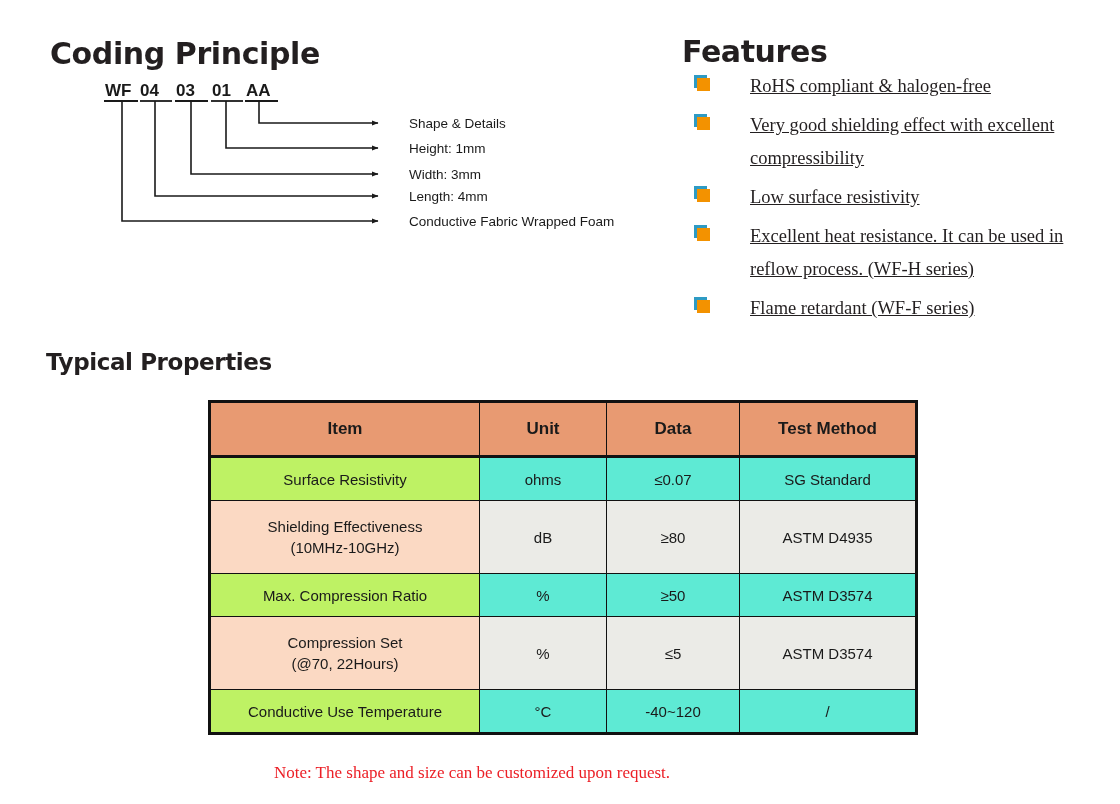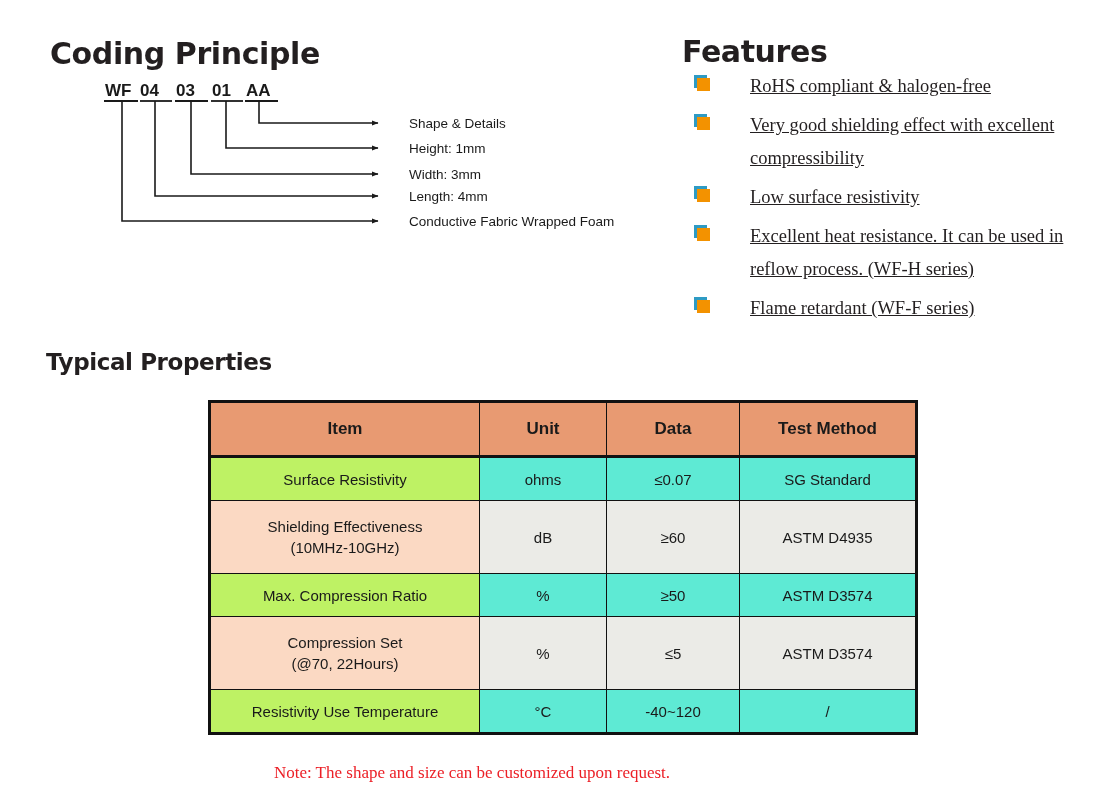--- a/index.html
+++ b/index.html
@@ -256,37 +256,37 @@
   <tbody>
     <tr class="row-odd h-1">
       <td class="cell-item">Surface Resistivity</td>
       <td class="cell-val">ohms</td>
       <td class="cell-val">≤0.07</td>
       <td class="cell-val">SG Standard</td>
     </tr>
     <tr class="row-even h-2">
       <td class="cell-item">Shielding Effectiveness<br>(10MHz-10GHz)</td>
       <td class="cell-val">dB</td>
-      <td class="cell-val">≥60</td>
+      <td class="cell-val">≥80</td>
       <td class="cell-val">ASTM D4935</td>
     </tr>
     <tr class="row-odd h-1">
       <td class="cell-item">Max. Compression Ratio</td>
       <td class="cell-val">%</td>
       <td class="cell-val">≥50</td>
       <td class="cell-val">ASTM D3574</td>
     </tr>
     <tr class="row-even h-2">
       <td class="cell-item">Compression Set<br>(@70, 22Hours)</td>
       <td class="cell-val">%</td>
       <td class="cell-val">≤5</td>
       <td class="cell-val">ASTM D3574</td>
     </tr>
     <tr class="row-odd h-1">
-      <td class="cell-item">Resistivity Use Temperature</td>
+      <td class="cell-item">Conductive Use Temperature</td>
       <td class="cell-val">°C</td>
       <td class="cell-val">-40~120</td>
       <td class="cell-val">/</td>
     </tr>
   </tbody>
 </table>
 
 <div id="table-note">Note: The shape and size can be customized upon request.</div>
 
 </body></html>

